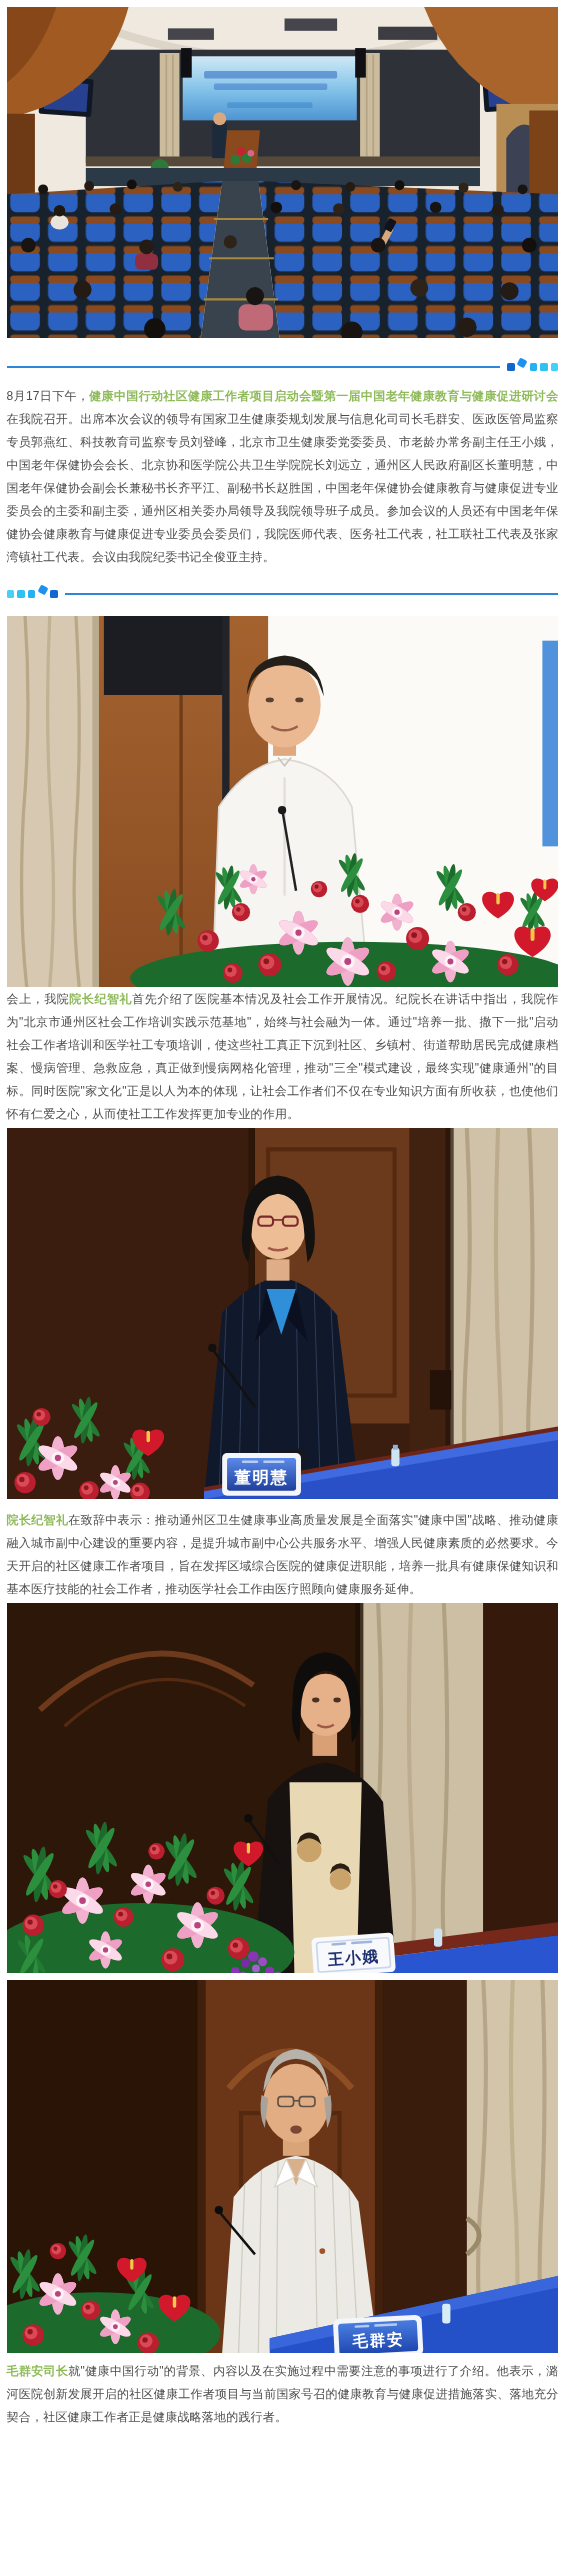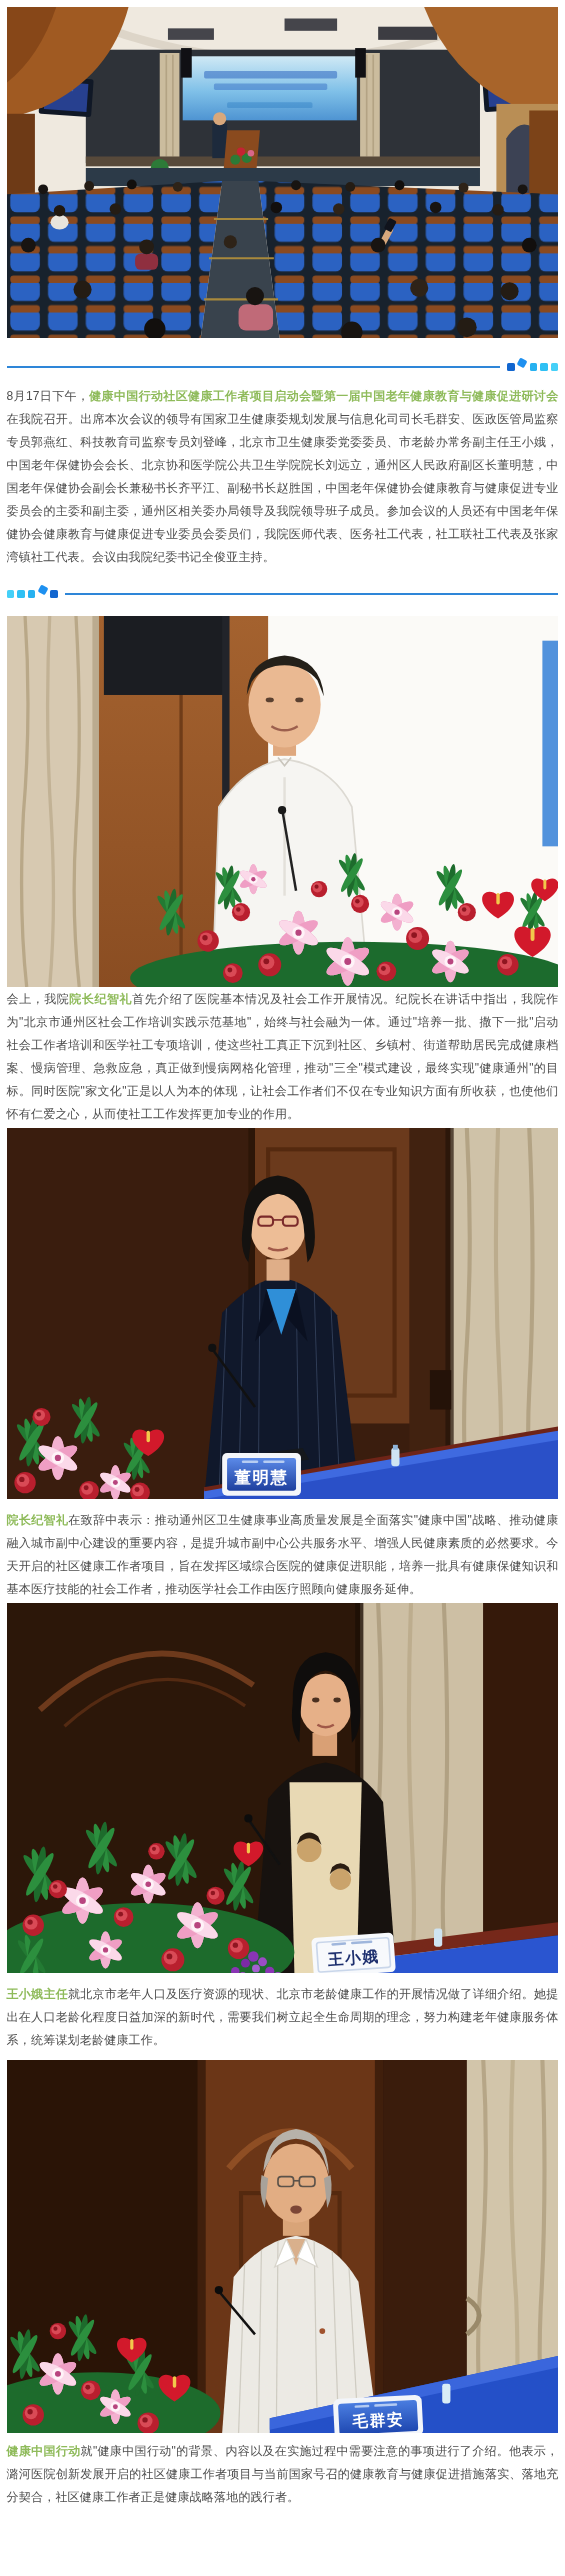--- a/index.html
+++ b/index.html
@@ -413,21 +413,20 @@
       <g transform="rotate(-4 422 428)">
         <rect x="372" y="404" width="100" height="48" rx="6" fill="#f7f9fc"></rect>
         <rect x="378" y="410" width="88" height="36" rx="3" fill="none" stroke="#c9d6ea" stroke-width="2"></rect>
         <rect x="396" y="412" width="18" height="3" rx="1.5" fill="#9fb6dc"></rect>
         <rect x="420" y="412" width="26" height="3" rx="1.5" fill="#9fb6dc"></rect>
         <text x="422" y="438" text-anchor="middle" font-size="19" font-weight="bold" fill="#1d2f6e" letter-spacing="2">王小娥</text>
       </g>
     </svg>
   </figure>
 
-  <p class="para" style="margin-top:10.7px"><span></span><span class="hl">王小娥主任</span><span>就北京市老年人口及医疗资源的现状、北京市老龄健康工作的开展情况做了详细介绍。她提出在人口老龄化程度日益加深的新时代，需要我们树立起全生命周期的理念，努力构建老年健康服务体系，统筹谋划老龄健康工作。</span></p>
 
   <figure class="photo ph5" style="margin-top:7.4px">
     <svg viewBox="0 0 672 454" preserveAspectRatio="none">
       <defs>
         <linearGradient id="g5np" x1="0" y1="0" x2="0" y2="1">
           <stop offset="0" stop-color="#4a7de0"></stop>
             <stop offset="1" stop-color="#1e47b0"></stop>
         </linearGradient>
         <clipPath id="g5shirt">
           <path d="M262,454 L276,264 Q310,220 352,214 Q400,222 428,270 L452,454 Z"></path>
@@ -495,16 +494,16 @@
       <g transform="rotate(-3 452 435)">
         <rect x="398" y="410" width="108" height="50" rx="8" fill="#f2f5fa"></rect>
         <rect x="404" y="416" width="96" height="38" rx="4" fill="url(#g5np)"></rect>
         <rect x="424" y="419" width="18" height="3" rx="1.5" fill="#cfe0f8" opacity="0.8"></rect>
         <rect x="448" y="419" width="28" height="3" rx="1.5" fill="#cfe0f8" opacity="0.8"></rect>
         <text x="452" y="445" text-anchor="middle" font-size="19" font-weight="bold" fill="#ffffff" letter-spacing="2">毛群安</text>
       </g>
     </svg>
   </figure>
 
-  <p class="para" style="margin-top:7.4px"><span></span><span class="hl">健康中国行动</span><span>就"健康中国行动"的背景、内容以及在实施过程中需要注意的事项进行了介绍。他表示，潞河医院创新发展开启的社区健康工作者项目与当前国家号召的健康教育与健康促进措施落实、落地充分契合，社区健康工作者正是健康战略落地的践行者。</span></p>
+  <p class="para" style="margin-top:7.4px"><span></span><span class="hl">毛群安司长</span><span>就"健康中国行动"的背景、内容以及在实施过程中需要注意的事项进行了介绍。他表示，潞河医院创新发展开启的社区健康工作者项目与当前国家号召的健康教育与健康促进措施落实、落地充分契合，社区健康工作者正是健康战略落地的践行者。</span></p>
 
 </div>
 
 
 </body></html>

